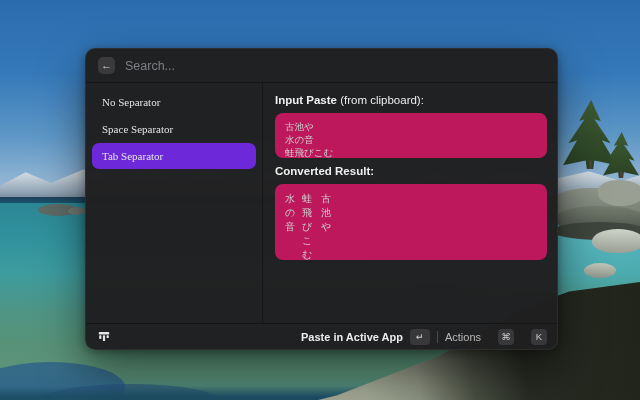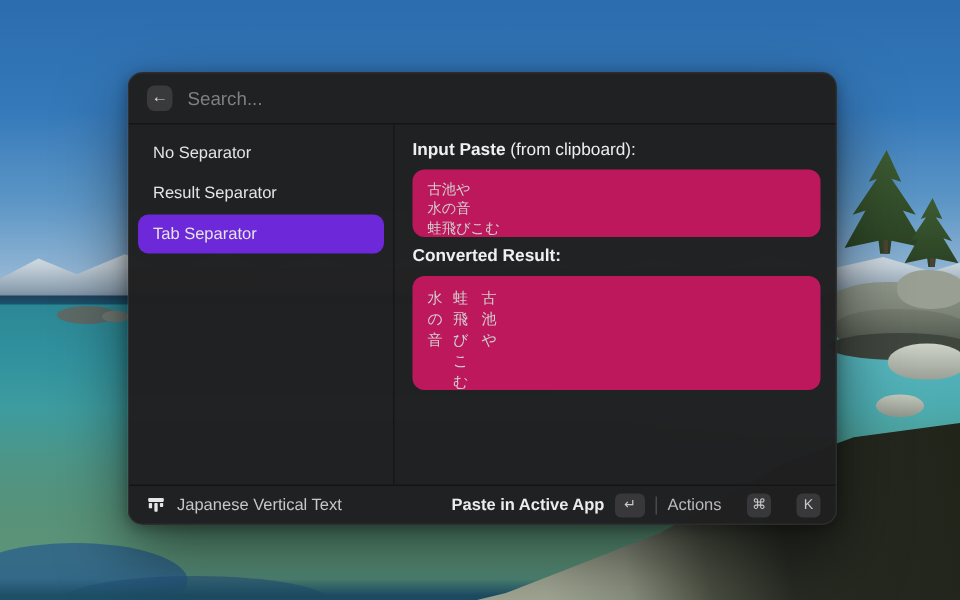--- a/index.html
+++ b/index.html
@@ -53,21 +53,21 @@
     padding:0 12px; border-bottom:1px solid #151517; }
   .back-btn { width:17px; height:17px; border-radius:5px; background:#3a3a3d; border:none;
     color:#d6d6d6; font-size:11px; line-height:17px; text-align:center; cursor:pointer;
     display:flex; align-items:center; justify-content:center; flex:0 0 auto; }
   .search-input { flex:1; background:transparent; border:none; outline:none;
     color:#7dd3fc; font-size:12.5px; font-family:"Liberation Sans","DejaVu Sans",sans-serif; }
   .search-input::placeholder { color:#7f7f84; }
   .win-body { flex:1; display:flex; min-height:0; }
   .sidebar { flex:0 0 177px; border-right:1px solid #161618; padding:6px 6px; }
   .side-item { height:26px; display:flex; align-items:center; padding:0 10px;
-    border-radius:7px; font-size:11px; color:#e4e4e6; cursor:pointer; margin-bottom:1px; }
+    border-radius:7px; font-size:11px; color:#e4e4e6; cursor:pointer; margin-bottom:1px;font-family:Liberation Serif, serif; }
   .side-item.is-selected { background:#6d28d9; }
   .content { flex:1; padding:8px 10px 0 12px; min-width:0; }
   .section-label { font-size:11.5px; margin:3px 0 7px 0; color:#f0f0f0; }
   .section-label b { font-weight:bold; }
   .section-label .note { font-weight:normal; color:#ededed; }
   .text-box { background:#be185d; border-radius:8px; padding:7px 10px; }
   .box-input { height:45px; margin-bottom:7px; }
   .jp-line { font-size:9.5px; line-height:13px; color:#cfcfcf;
     font-family:"DejaVu Sans","Liberation Sans",sans-serif; }
   .box-converted { height:76px; padding-top:8px; }
@@ -126,21 +126,21 @@
     <input class="search-input" type="text" placeholder="Search..." style="">
   </div>
 
   <div class="win-body">
     <div class="sidebar">
 
     <div class="side-item">
           <span>No Separator</span>
         </div>
         <div class="side-item">
-          <span>Result Separator</span>
+          <span>Space Separator</span>
         </div>
         <div class="side-item is-selected">
           <span>Tab Separator</span>
         </div>
       </div>
 
     <div class="content">
       <div class="section-label">
         <b>Input Paste</b><span class="note"> (from clipboard):</span>
       </div>
@@ -186,21 +186,20 @@
 
   <div class="win-footer">
     <span class="ext-icon">
       <svg viewBox="0 0 12 12" width="12" height="12">
         <rect x="0.8" y="1" width="10.4" height="2.6" rx="0.7" fill="#e6e6e6"></rect>
         <rect x="1.2" y="4.3" width="2.2" height="3.6" rx="0.6" fill="#e6e6e6"></rect>
         <rect x="4.9" y="4.3" width="2.2" height="5.8" rx="0.6" fill="#e6e6e6"></rect>
         <rect x="8.6" y="4.3" width="2.2" height="2.7" rx="0.6" fill="#e6e6e6"></rect>
       </svg>
     </span>
-    <span class="ext-name">Japanese Vertical Text</span>
 
     <div class="footer-right">
       <button class="primary-action">
         <span>Paste in Active App</span>
         <span class="keycap wide">↵</span>
       </button>
       <span class="footer-sep"></span>
       <button class="secondary-action">
         <span>Actions</span>
         <span class="keycap">⌘</span>

